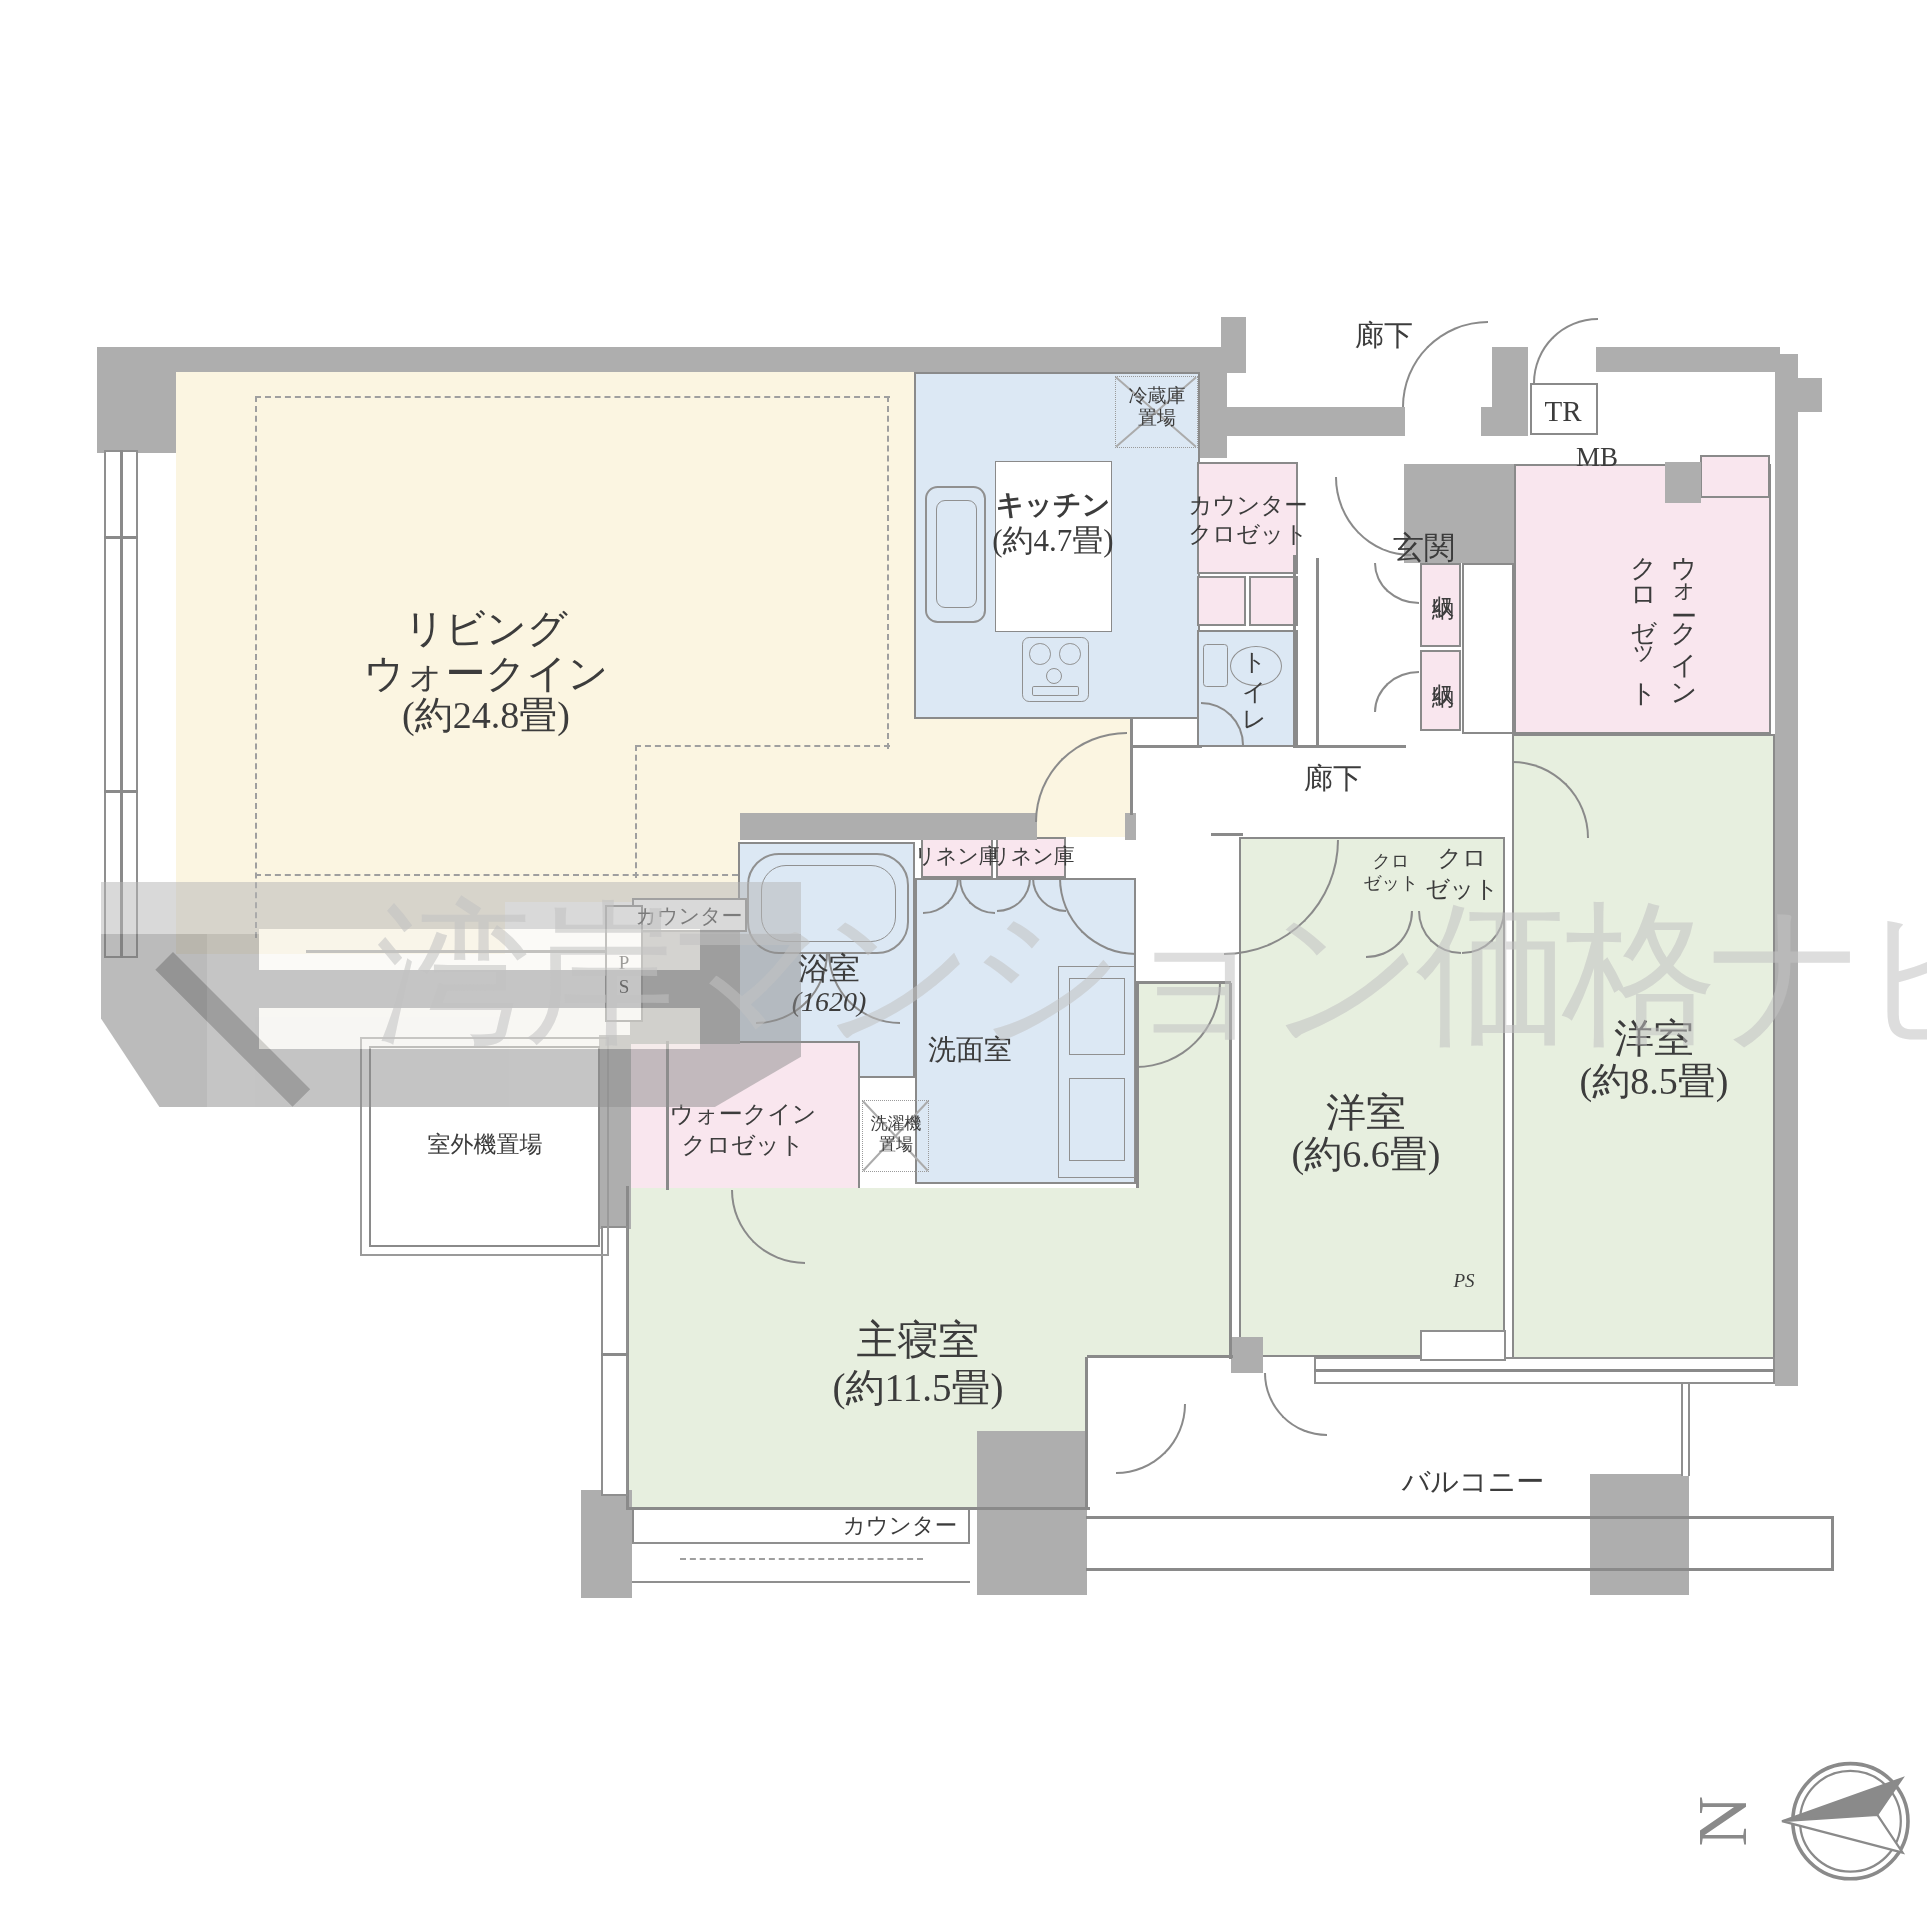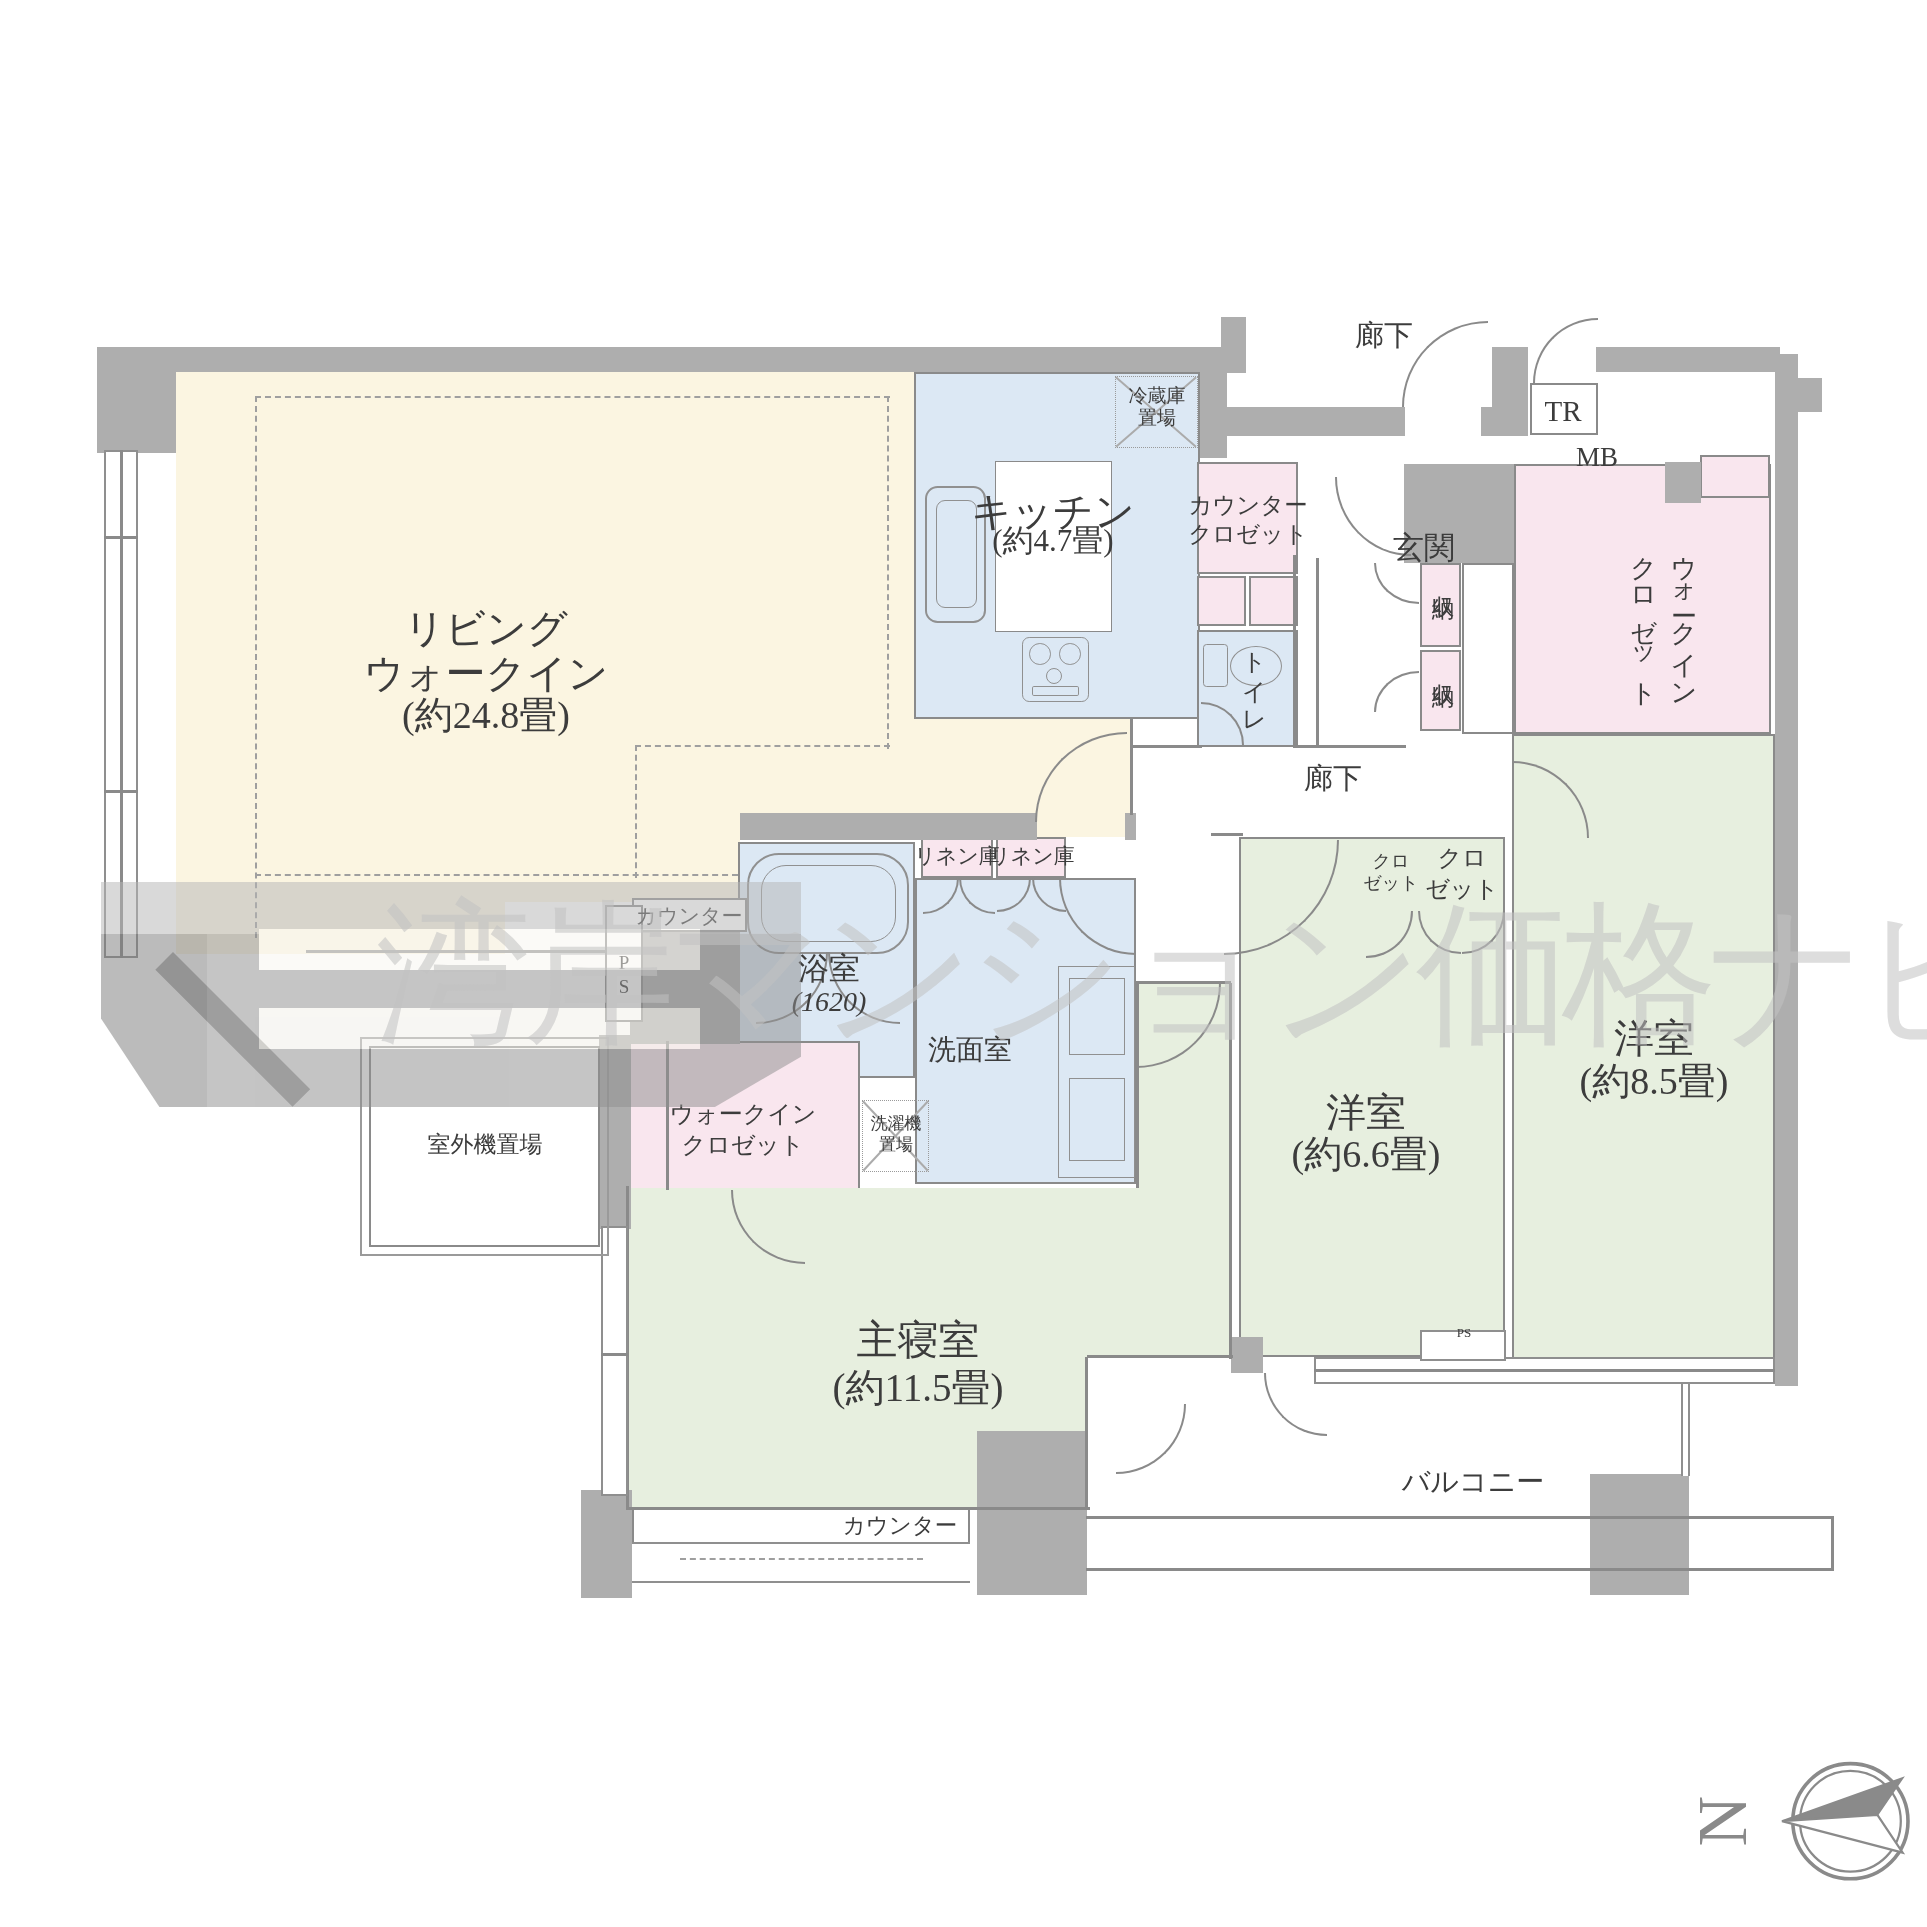--- a/index.html
+++ b/index.html
@@ -185,21 +185,21 @@
   <div class="arc arc-bl" style="left:959px;top:878px;width:36px;height:36px;"></div>
   <div class="arc arc-br" style="left:997px;top:878px;width:34px;height:34px;"></div>
   <div class="arc arc-bl" style="left:1032px;top:878px;width:34px;height:34px;"></div>
   <div class="arc arc-br" style="left:1116px;top:1404px;width:70px;height:70px;"></div>
   <div class="arc arc-bl" style="left:1264px;top:1373px;width:63px;height:63px;"></div>
 
   <div class="lbl" style="left:486px;top:605px;font-size:40px;">リビング</div>
   <div class="lbl" style="left:486px;top:650px;font-size:40px;">ウォークイン</div>
   <div class="lbl" style="left:486px;top:693px;font-size:38px;">(約24.8畳)</div>
 
-  <div class="lbl" style="left:1053px;top:488px;font-size:40px;">キッチン</div>
+  <div class="lbl" style="left:1053px;top:488px;font-size:28px;font-weight:bold;">キッチン</div>
   <div class="lbl" style="left:1053px;top:522px;font-size:31px;">(約4.7畳)</div>
 
   <div class="lbl" style="left:1157px;top:385px;font-size:19px;">冷蔵庫</div>
   <div class="lbl" style="left:1157px;top:407px;font-size:19px;">置場</div>
 
   <div class="lbl" style="left:1248px;top:491px;font-size:23.4px;">カウンター</div>
   <div class="lbl" style="left:1248px;top:520px;font-size:23.4px;">クロゼット</div>
 
   <div class="lbl vert" style="left:1254px;top:635px;font-size:24px;">トイレ</div>
   <div class="lbl" style="left:1424px;top:529px;font-size:31px;">玄関</div>
@@ -243,21 +243,21 @@
   <div class="lbl" style="left:743px;top:1131px;font-size:24px;">クロゼット</div>
 
   <div class="lbl" style="left:918px;top:1316px;font-size:41px;">主寝室</div>
   <div class="lbl" style="left:918px;top:1365px;font-size:39px;">(約11.5畳)</div>
 
   <div class="lbl" style="left:689px;top:904px;font-size:21px;">カウンター</div>
   <div class="lbl" style="left:624px;top:952px;font-size:19px;">P</div>
   <div class="lbl" style="left:624px;top:976px;font-size:19px;">S</div>
 
   <div class="lbl" style="left:900px;top:1512px;font-size:22.5px;">カウンター</div>
-  <div class="lbl" style="left:1464px;top:1325px;font-size:13px;">PS</div>
+  <div class="lbl" style="left:1464px;top:1270px;font-size:19px;font-style:italic;">PS</div>
   <div class="lbl" style="left:1473px;top:1429px;font-size:28px;margin-top:36px;">バルコニー</div>
   <div class="lbl" style="left:485px;top:1131px;font-size:23px;">室外機置場</div>
 
   <div class="wm-logo">
     <div class="abs" style="left:0;top:7.2px;width:700px;height:225px;background:#909090;"></div>
     <div class="abs" style="left:0;top:7.2px;width:700px;height:52px;background:#b7b7b7;"></div>
     <div class="abs" style="left:0;top:59px;width:106px;height:173px;background:#7e7e7e;"></div>
     <div class="abs" style="left:158px;top:54px;width:441px;height:41px;background:#f7f5f0;"></div>
     <div class="abs" style="left:158px;top:133px;width:441px;height:41px;background:#f1efe9;"></div>
   </div>

